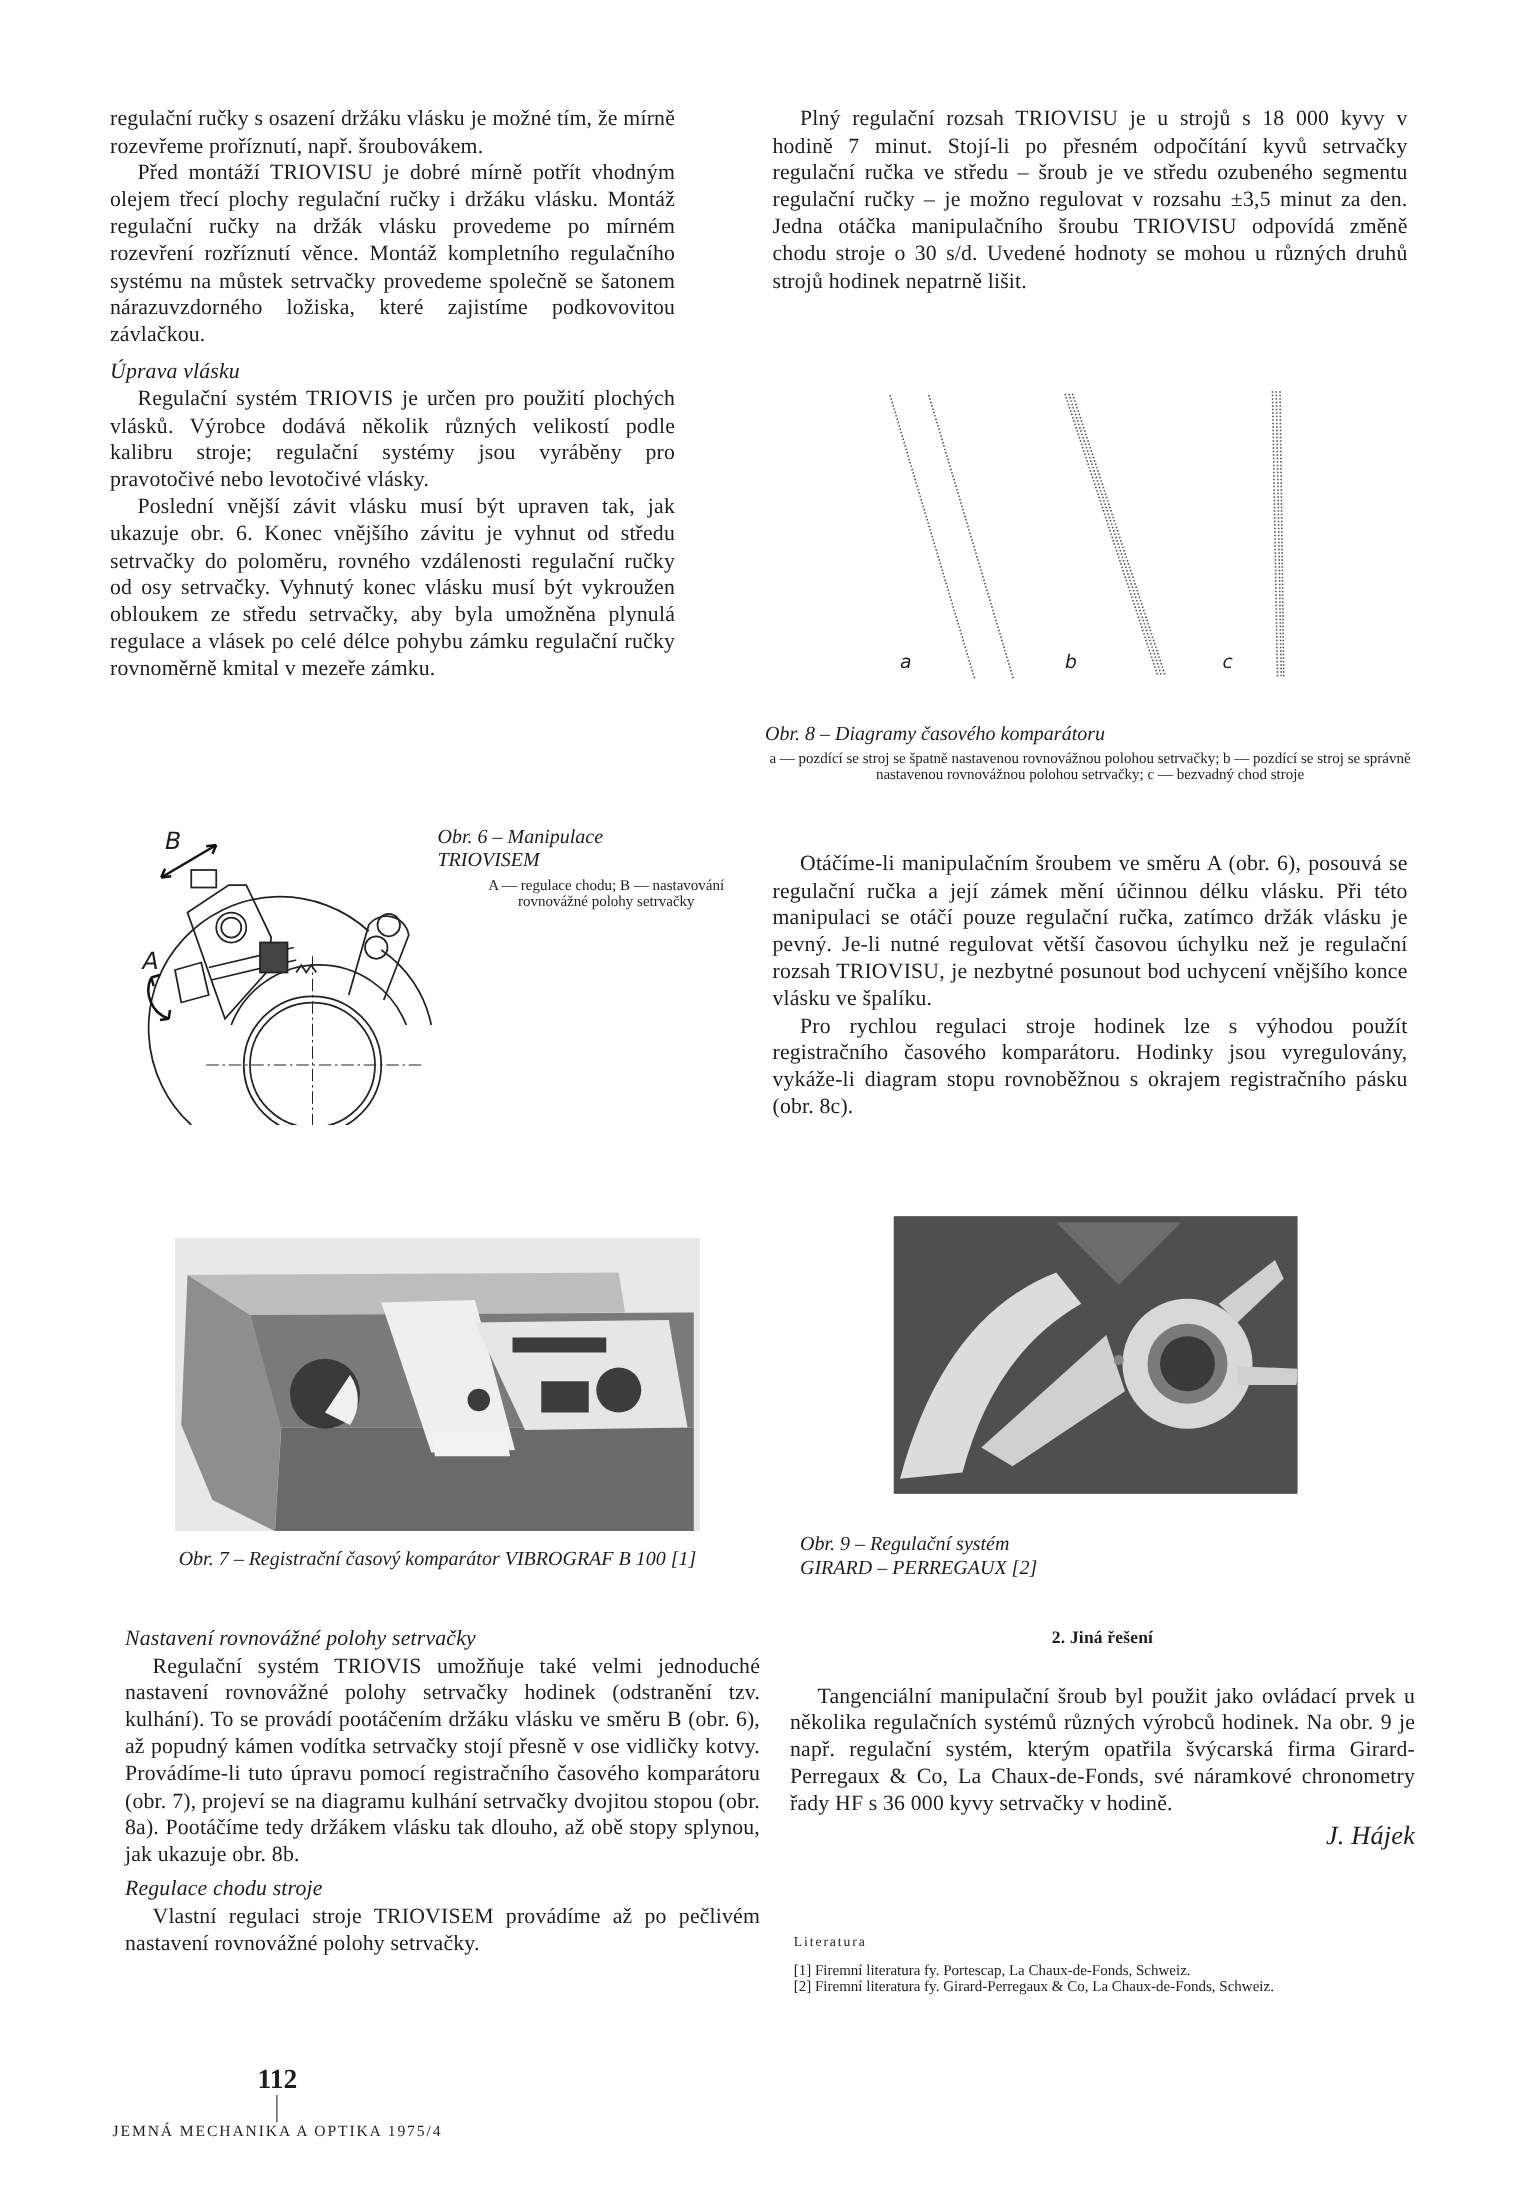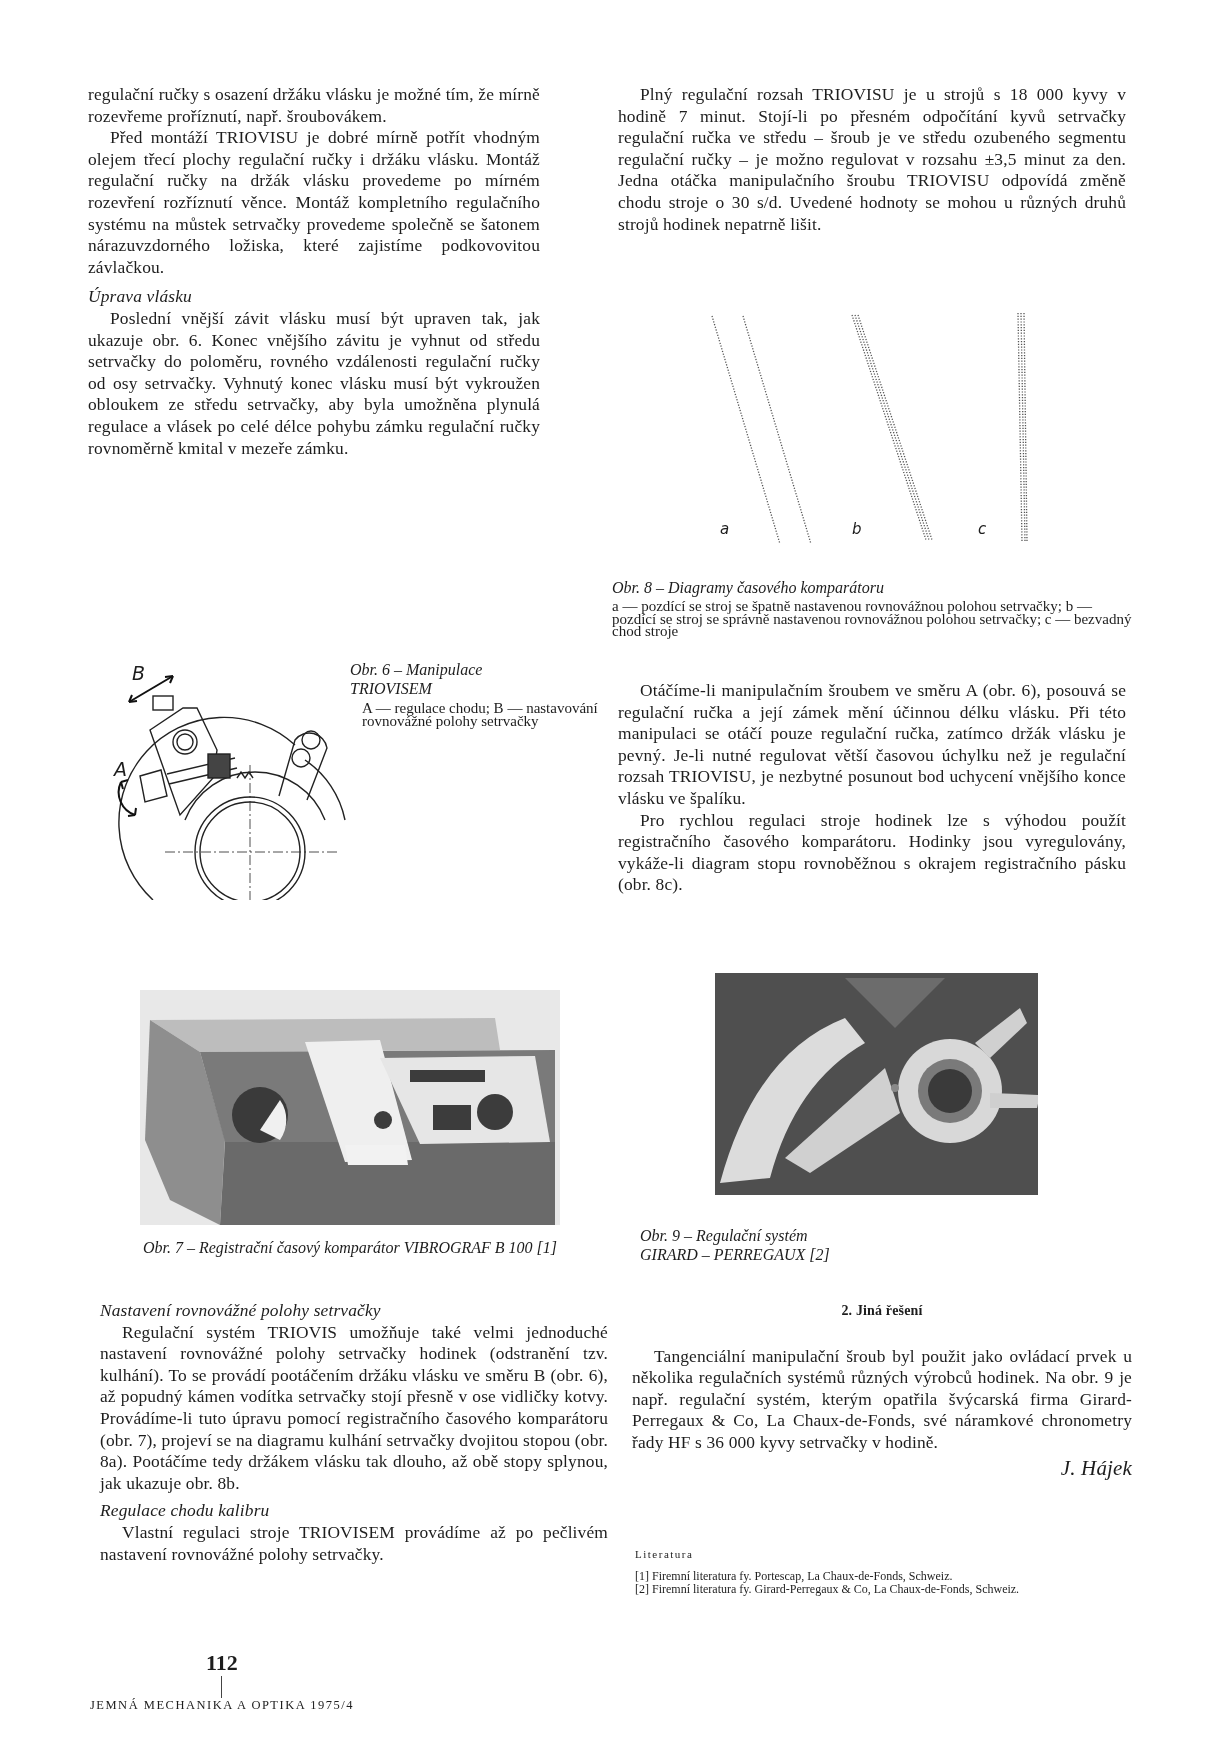--- a/index.html
+++ b/index.html
@@ -4,40 +4,41 @@
 <style>
   html, body { margin: 0; padding: 0; background: #ffffff; }
   body { width: 1229px; height: 1754px; position: relative; overflow: hidden;
          font-family: "DejaVu Serif", "Liberation Serif", serif; color: #1d1d1d; }
   .serif { font-family: "Liberation Serif", "DejaVu Serif", serif; }
   .col { position: absolute; font-family: "Liberation Serif", serif; font-size: 17.4px; line-height: 21.6px; text-align: justify; letter-spacing: 0.15px; }
   .col p { margin: 0; text-indent: 22px; }
   .col p.noindent { text-indent: 0; }
   .subhead { font-style: italic; margin: 4px 0 2px 0; text-indent: 0 !important; }
   .caption-title { font-style: italic; font-size: 16px; line-height: 19px; }
-  .caption-note { text-align: left; font-size: 15px; line-height: 12.5px; }
+  .caption-note { text-align: center; font-size: 12px; line-height: 12.5px; }
   .fig { position: absolute; }
   .photo { background: #6c6c6c; position: absolute; overflow: hidden; }
   .section-title { font-weight: bold; text-align: center; font-size: 14px; margin-bottom: 24px; }
   .author { text-align: right; font-style: italic; font-size: 21px; }
   .lit-head { font-size: 11px; letter-spacing: 1.5px; }
   .lit-item { font-size: 12px; line-height: 13px; }
   .footer { position: absolute; left: 90px; top: 1650px; display: flex; align-items: center; flex-direction: column; }
   .page-num { font-weight: bold; font-size: 22px; }
   .footer-sep { width: 1px; height: 22px; background: #444; margin: 0 10px; }
   .journal { font-size: 12.5px; letter-spacing: 1.5px; }
   .diag-label { font-family: "DejaVu Sans", sans-serif; font-style: italic; font-size: 15px; position: absolute; }
 </style>
 </head>
 <body>
 
 <div class="col" style="left:88px; top:84px; width:452px;">
   <p class="noindent">regulační ručky s osazení držáku vlásku je možné tím, že mírně rozevřeme proříznutí, např. šroubovákem.</p>
   <p>Před montáží TRIOVISU je dobré mírně potřít vhodným olejem třecí plochy regulační ručky i držáku vlásku. Montáž regulační ručky na držák vlásku provedeme po mírném rozevření rozříznutí věnce. Montáž kompletního regulačního systému na můstek setrvačky provedeme společně se šatonem nárazuvzdorného ložiska, které zajistíme podkovovitou závlačkou.</p>
   <p class="subhead" style="margin-top:8px;">Úprava vlásku</p>
+  <p>Regulační systém TRIOVIS je určen pro použití plochých vlásků. Výrobce dodává několik různých velikostí podle kalibru stroje; regulační systémy jsou vyráběny pro pravotočivé nebo levotočivé vlásky.</p>
   <p>Poslední vnější závit vlásku musí být upraven tak, jak ukazuje obr. 6. Konec vnějšího závitu je vyhnut od středu setrvačky do poloměru, rovného vzdálenosti regulační ručky od osy setrvačky. Vyhnutý konec vlásku musí být vykroužen obloukem ze středu setrvačky, aby byla umožněna plynulá regulace a vlásek po celé délce pohybu zámku regulační ručky rovnoměrně kmital v mezeře zámku.</p>
 </div>
 
 <div class="col" style="left:618px; top:84px; width:508px;">
   <p>Plný regulační rozsah TRIOVISU je u strojů s 18 000 kyvy v hodině 7 minut. Stojí-li po přesném odpočítání kyvů setrvačky regulační ručka ve středu – šroub je ve středu ozubeného segmentu regulační ručky – je možno regulovat v rozsahu ±3,5 minut za den. Jedna otáčka manipulačního šroubu TRIOVISU odpovídá změně chodu stroje o 30 s/d. Uvedené hodnoty se mohou u různých druhů strojů hodinek nepatrně lišit.</p>
 </div>
 
 <div class="fig" style="left:700px; top:300px; width:340px; height:250px;">
   <svg width="340" height="250" viewBox="0 0 340 250">
     <g stroke="#555" stroke-width="1.3" stroke-dasharray="1.2 1.6" fill="none">
@@ -149,21 +150,21 @@
   </svg>
 </div>
 <div class="serif" style="position:absolute; left:640px; top:1226px; width:480px;">
   <div class="caption-title">Obr. 9 – Regulační systém</div>
   <div class="caption-title">GIRARD – PERREGAUX [2]</div>
 </div>
 
 <div class="col" style="left:100px; top:1300px; width:508px;">
   <p class="subhead">Nastavení rovnovážné polohy setrvačky</p>
   <p>Regulační systém TRIOVIS umožňuje také velmi jednoduché nastavení rovnovážné polohy setrvačky hodinek (odstranění tzv. kulhání). To se provádí pootáčením držáku vlásku ve směru B (obr. 6), až popudný kámen vodítka setrvačky stojí přesně v ose vidličky kotvy. Provádíme-li tuto úpravu pomocí registračního časového komparátoru (obr. 7), projeví se na diagramu kulhání setrvačky dvojitou stopou (obr. 8a). Pootáčíme tedy držákem vlásku tak dlouho, až obě stopy splynou, jak ukazuje obr. 8b.</p>
-  <p class="subhead" style="margin-top:6px;">Regulace chodu kalibru</p>
+  <p class="subhead" style="margin-top:6px;">Regulace chodu stroje</p>
   <p>Vlastní regulaci stroje TRIOVISEM provádíme až po pečlivém nastavení rovnovážné polohy setrvačky.</p>
 </div>
 
 <div class="col" style="left:632px; top:1300px; width:500px;">
   <div class="section-title">2. Jiná řešení</div>
   <p>Tangenciální manipulační šroub byl použit jako ovládací prvek u několika regulačních systémů různých výrobců hodinek. Na obr. 9 je např. regulační systém, kterým opatřila švýcarská firma Girard-Perregaux &amp; Co, La Chaux-de-Fonds, své náramkové chronometry řady HF s 36 000 kyvy setrvačky v hodině.</p>
   <div class="author" style="margin-top:4px;">J. Hájek</div>
 </div>
 
 <div style="position:absolute; left:635px; top:1548px; width:500px; font-family:'Liberation Serif',serif;">

